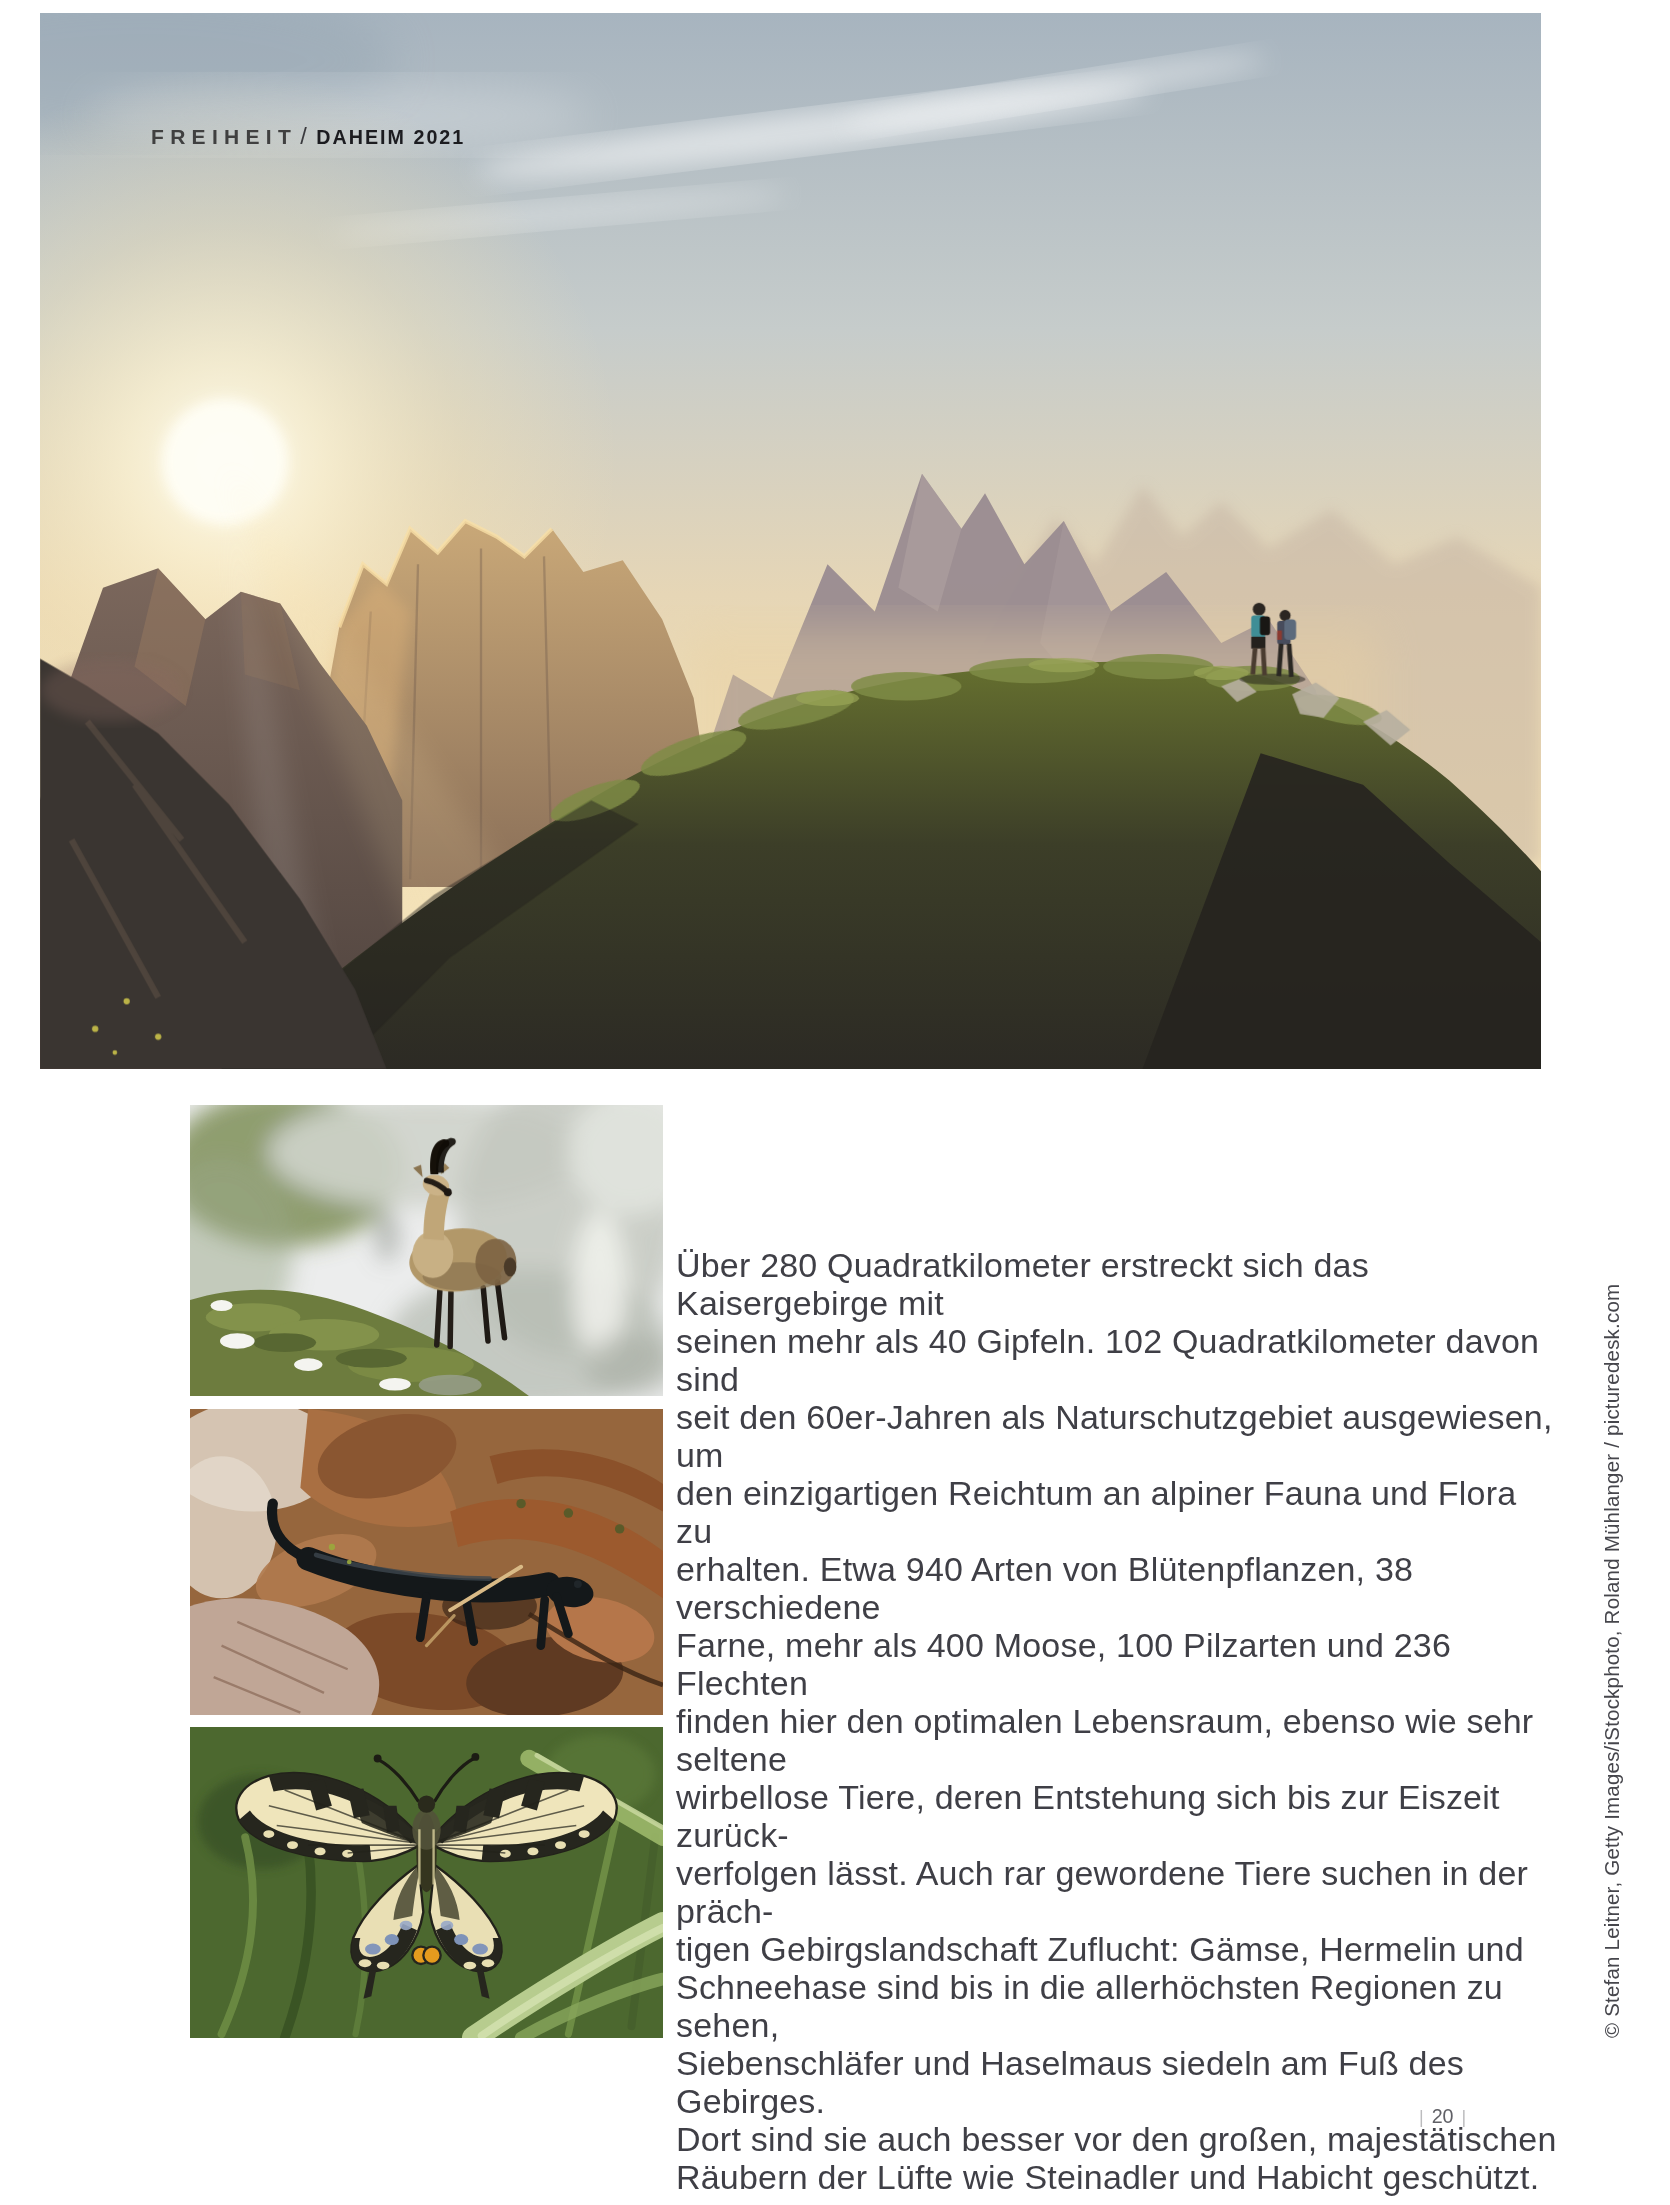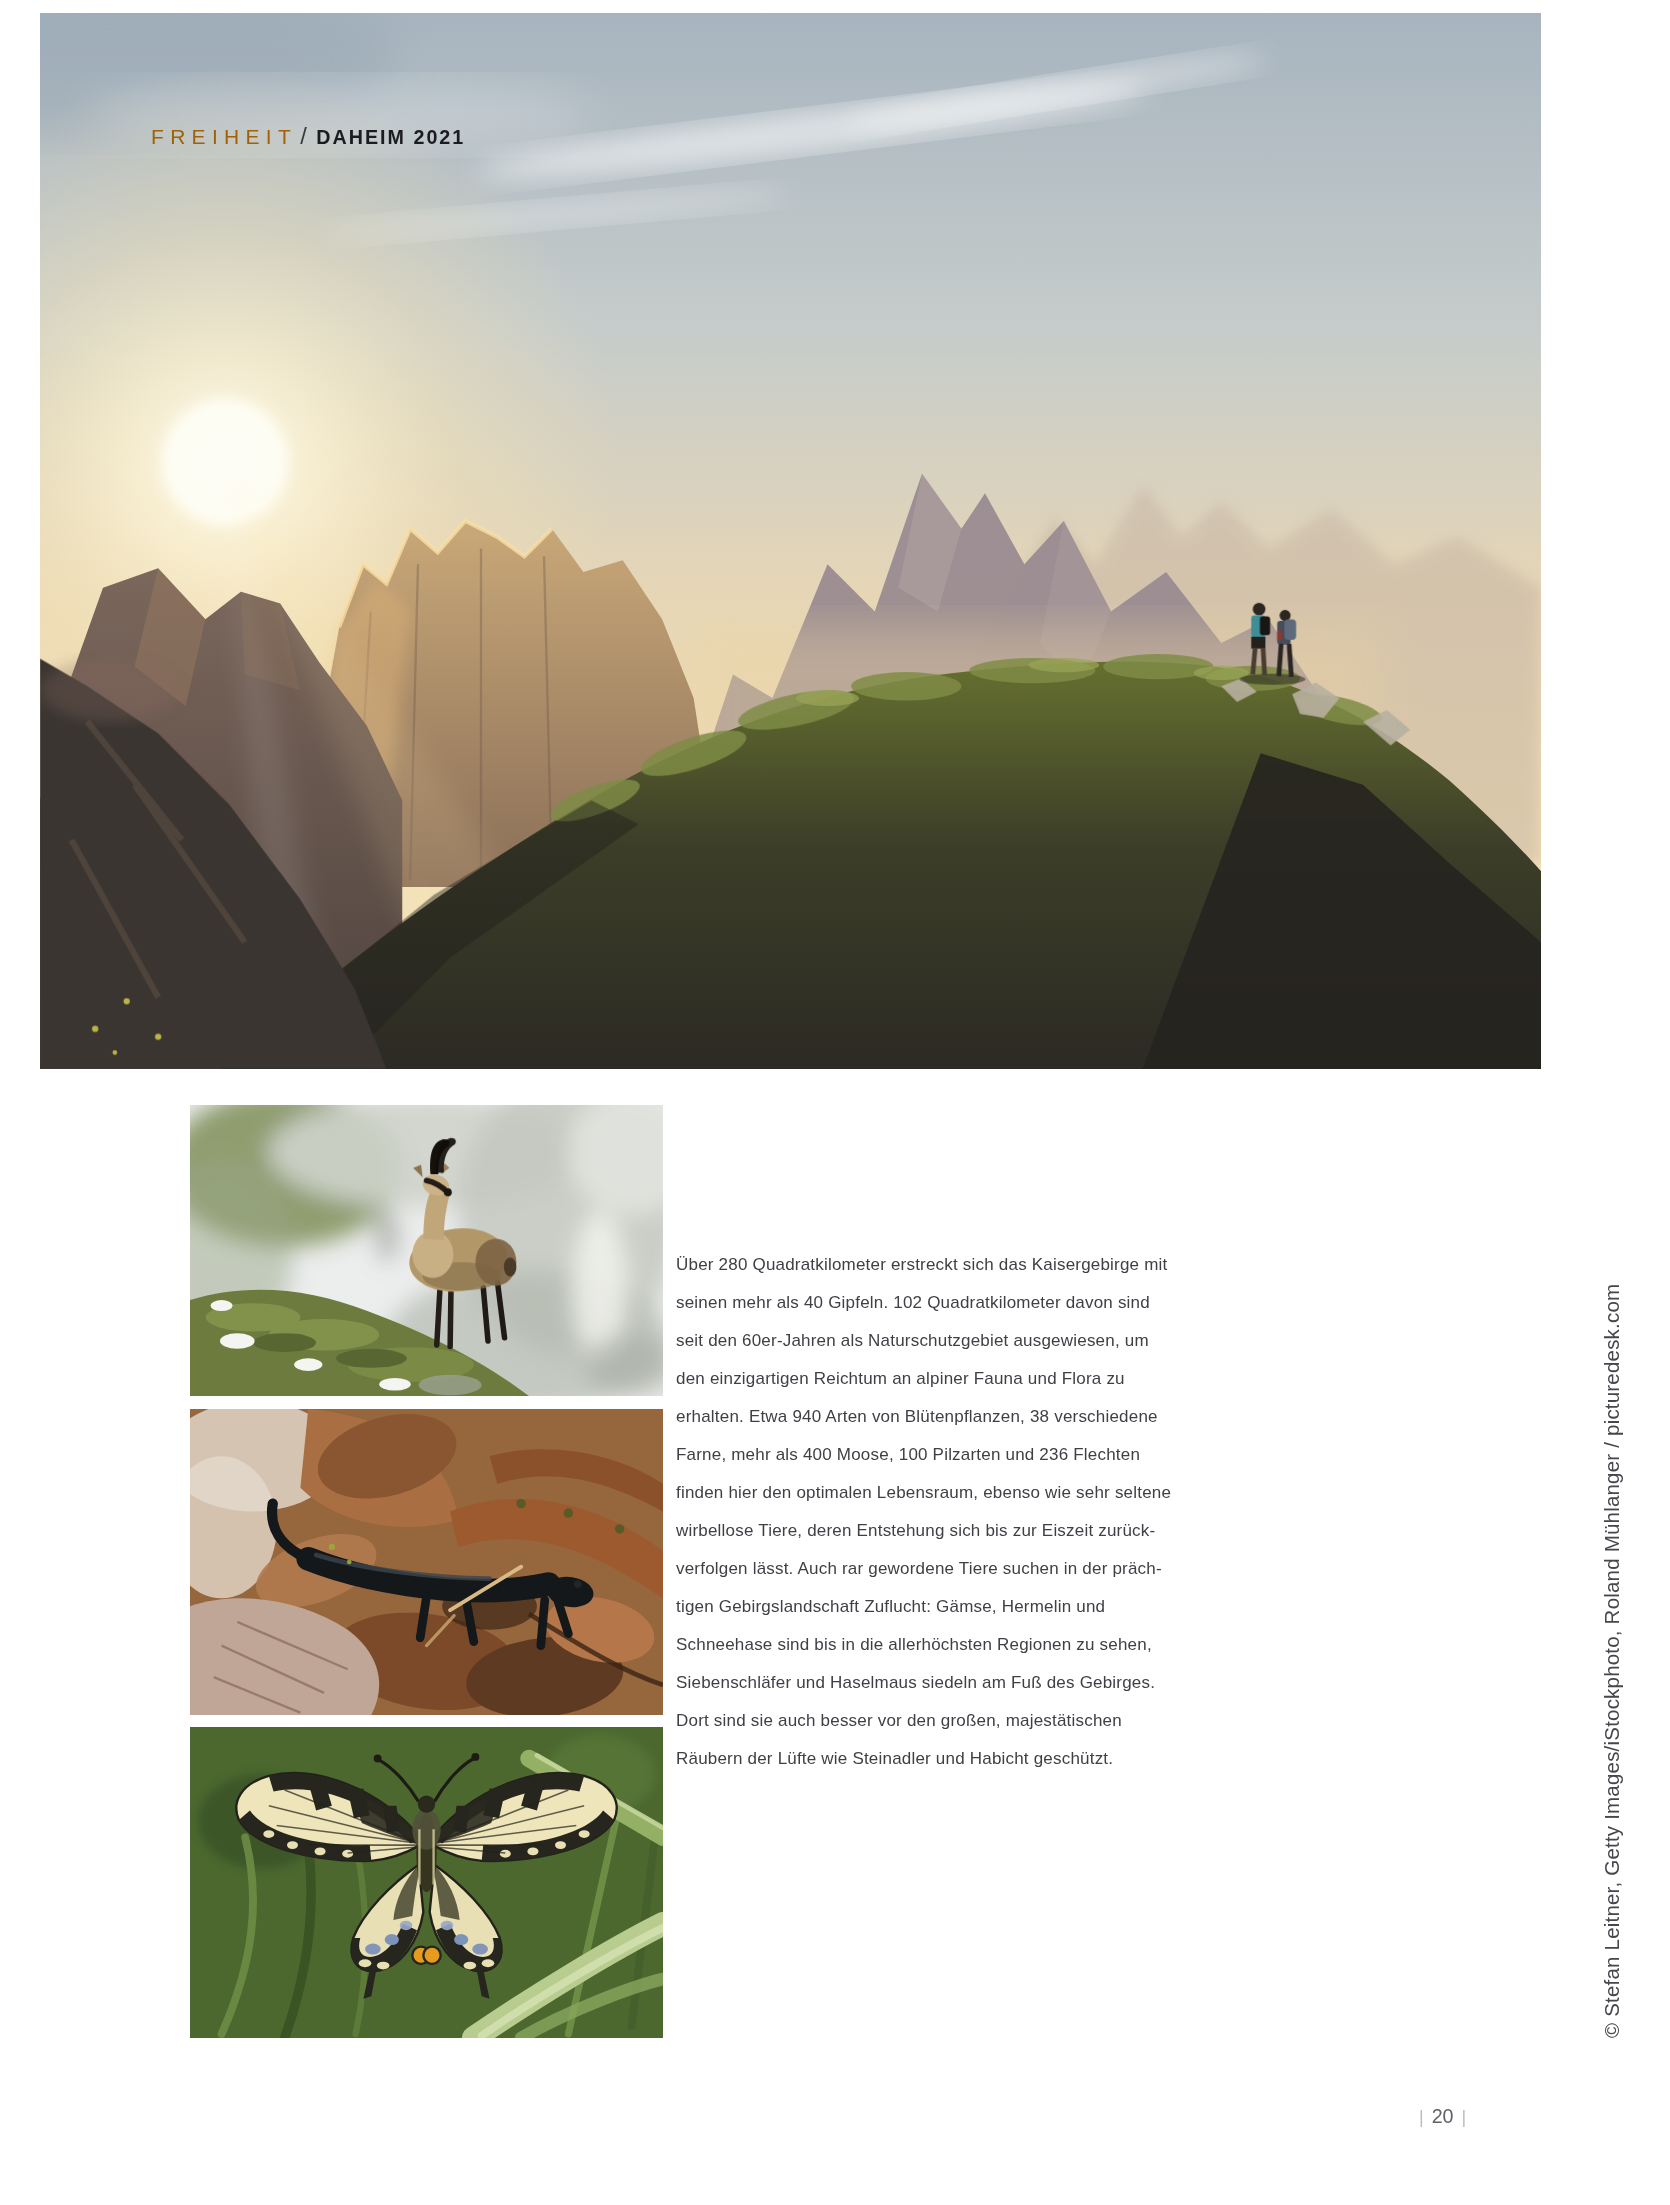--- a/index.html
+++ b/index.html
@@ -4,36 +4,36 @@
 <style>
   html,body{margin:0;padding:0;background:#e9e9e9;}
   #page{position:relative;width:1670px;height:2205px;background:#ffffff;overflow:hidden;
         font-family:"Liberation Sans","DejaVu Sans",sans-serif;}
   .abs{position:absolute;}
   
   #hero{left:0;top:0;width:1501px;height:1056px;}
   #hero svg{display:block;width:100%;height:100%;}
   
   #kicker{left:151px;top:123px;color:#2c2c30;font-size:21px;letter-spacing:1.6px;white-space:nowrap;}
-  #kicker .section{font-weight:400;letter-spacing:6.3px;color:#a16207;}
+  #kicker .section{font-weight:700;letter-spacing:6.3px;color:#404040;}
   #kicker .sep{font-weight:300;color:#3a3a3e;margin:0 7.9px 0 3.2px;font-size:23.6px;}
   #kicker .edition{font-weight:700;font-size:19.7px;letter-spacing:2px;color:#1c1c20;}
   
   .photo{overflow:hidden;}
   .photo svg{display:block;width:100%;height:100%;}
   #photo-chamois{left:150px;top:1092px;width:473px;height:291px;}
   #photo-salamander{left:150px;top:1396px;width:473px;height:306px;}
   #photo-butterfly{left:150px;top:1714px;width:473px;height:311px;}
   
   #headline{left:676px;top:1106px;color:#17171d;
             font-family:"Liberation Serif","DejaVu Serif",serif;font-weight:700;
             font-size:46px;line-height:55px;letter-spacing:0.4px;white-space:nowrap;}
   #headline .line2{font-style:italic;letter-spacing:0.8px;}
   #body-text{left:676px;top:1246px;width:882px;color:#3f3f46;
-             font-size:17px;line-height:38px;letter-spacing:0.2px;
+             font-size:34px;line-height:38px;letter-spacing:0.2px;
              font-weight:400;white-space:pre-line;}
   #caption{left:676px;top:1919px;width:788px;color:#3f3f46;
            font-size:26px;line-height:39px;letter-spacing:0.2px;white-space:pre-line;}
   #caption .lead{font-weight:700;color:#2b2b31;}
   
   #credit{left:1267px;top:1678px;width:693px;height:27px;
           transform:rotate(-90deg);transform-origin:center;
           color:#46464c;font-size:20.5px;letter-spacing:0.2px;text-align:center;white-space:nowrap;}
   
   #footer{left:0;top:2105px;width:1474px;text-align:right;font-size:19.7px;color:#606066;}

